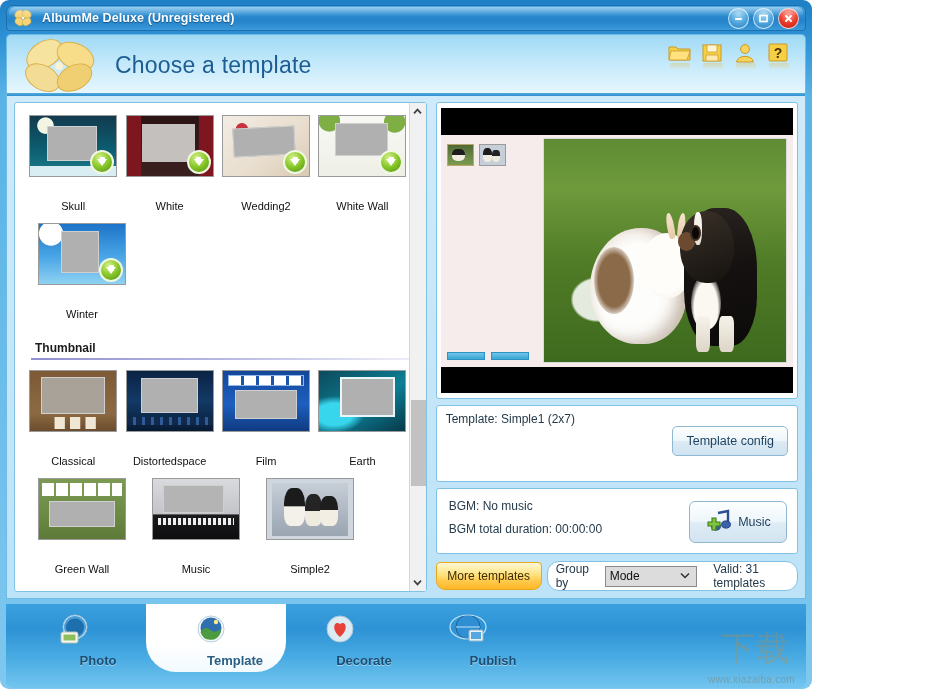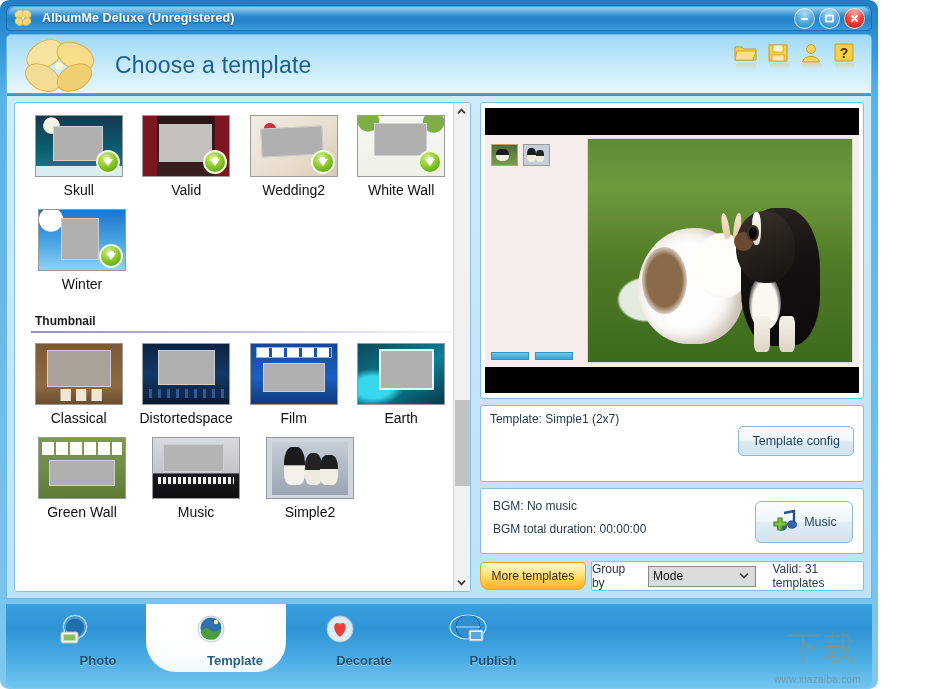--- a/index.html
+++ b/index.html
@@ -6,21 +6,21 @@
   html, body {
     width: 949px; height: 689px;
     font-family: "Liberation Sans", sans-serif;
     overflow: hidden;
     background: #ffffff;
   }
 
   
   #app {
     position: relative;
-    width: 878px; height: 689px;
+    width: 812px; height: 689px;
     background: linear-gradient(180deg,#1f7fc4 0%,#2f93d6 6%,#59b3e6 14%,#7fc8ef 100%);
     border-radius: 9px;
     padding: 4px 5px 5px 5px;
     overflow: hidden;
   }
 
   
   #titlebar {
     position: relative;
     height: 26px;
@@ -126,22 +126,22 @@
   .tpl-thumb {
     width: 88px; height: 62px;
     border: 1px solid #9a9a9a;
     position: relative; overflow: hidden;
     background: #b6b6b6;
   }
   .tpl-cell.selected .tpl-thumb {
     border: 3px solid #10104f; padding: 2px; background:#ffffff;
   }
   .tpl-label {
-    font-size: 14px; color: #101010;
-    margin-top: 5px; text-align: left; line-height: 1.1;
+    font-size: 11px; color: #101010;
+    margin-top: 22px; text-align: left; line-height: 1.1;
     padding: 1px 3px; white-space: nowrap;
   }
   .tpl-cell.selected .tpl-label {
     background: #0a0a64; color: #ffffff;
     outline: 1px dotted #ffffff; outline-offset: -2px;
   }
   
   .art { position: absolute; inset: 0; }
   .ph { position:absolute; background:#b0b0b0; border:1px solid #cfcfcf; }
   .dl-badge {
@@ -304,22 +304,22 @@
     width: 106px; height: 28px;
     background: linear-gradient(180deg,#fff8d6 0%,#ffe27d 45%,#ffc94a 70%,#ffb627 100%);
     border: 1px solid #e8a71d;
     border-radius: 4px 4px 9px 9px;
     font-size: 12px; color: #3d2c06;
     display:flex; align-items:center; justify-content:center;
     cursor:pointer;
   }
   #groupby-bar {
     flex:1; height: 30px;
-    background: #ffffff; border: 1px solid #7fc2e6; border-radius:2px;
-    display: flex; align-items: center; padding: 0 0; gap: 12px;
+    background: #ffffff; border: 1px solid #7fc2e6; border-radius:12px;
+    display: flex; align-items: center; padding: 0 8px; gap: 12px;
   }
   .groupby-label { font-size: 12px; color: #253a4a; }
   #groupby-select {
     width: 120px; height: 21px;
     background: #dcdcdc; border: 1px solid #8a8a8a;
     font-size: 12px; color: #101010;
     display: flex; align-items: center; padding: 0 4px;
     position: relative; cursor: pointer;
   }
   #groupby-select .chev { position:absolute; right:6px; font-size:9px; color:#303030;}
@@ -479,21 +479,21 @@
             <div class="tpl-label">Skull</div>
           </div>
 
           <div class="tpl-cell">
             <div class="tpl-thumb">
               <span class="art" style="background:linear-gradient(180deg,#2a1414,#3b2020)"></span>
               <span class="art" style="background:linear-gradient(90deg,#7e1620 0 16%,rgba(0,0,0,0) 17%,rgba(0,0,0,0) 83%,#7e1620 84%)"></span>
               <span class="ph" style="left:18%;top:14%;width:62%;height:62%;background:#c4c0bd;border:none"></span>
               <span class="dl-badge"></span>
             </div>
-            <div class="tpl-label">Valid</div>
+            <div class="tpl-label">White</div>
           </div>
 
           <div class="tpl-cell">
             <div class="tpl-thumb">
               <span class="art" style="background:linear-gradient(140deg,#f2ece3,#e8ddcd 60%,#d8c9b2)"></span>
               <span class="art" style="background:radial-gradient(circle at 22% 22%,#c8333f 0 7%,rgba(0,0,0,0) 8%)"></span>
               <span class="ph" style="left:12%;top:18%;width:72%;height:48%;transform:rotate(-3deg)"></span>
               <span class="dl-badge"></span>
             </div>
             <div class="tpl-label">Wedding2</div>

